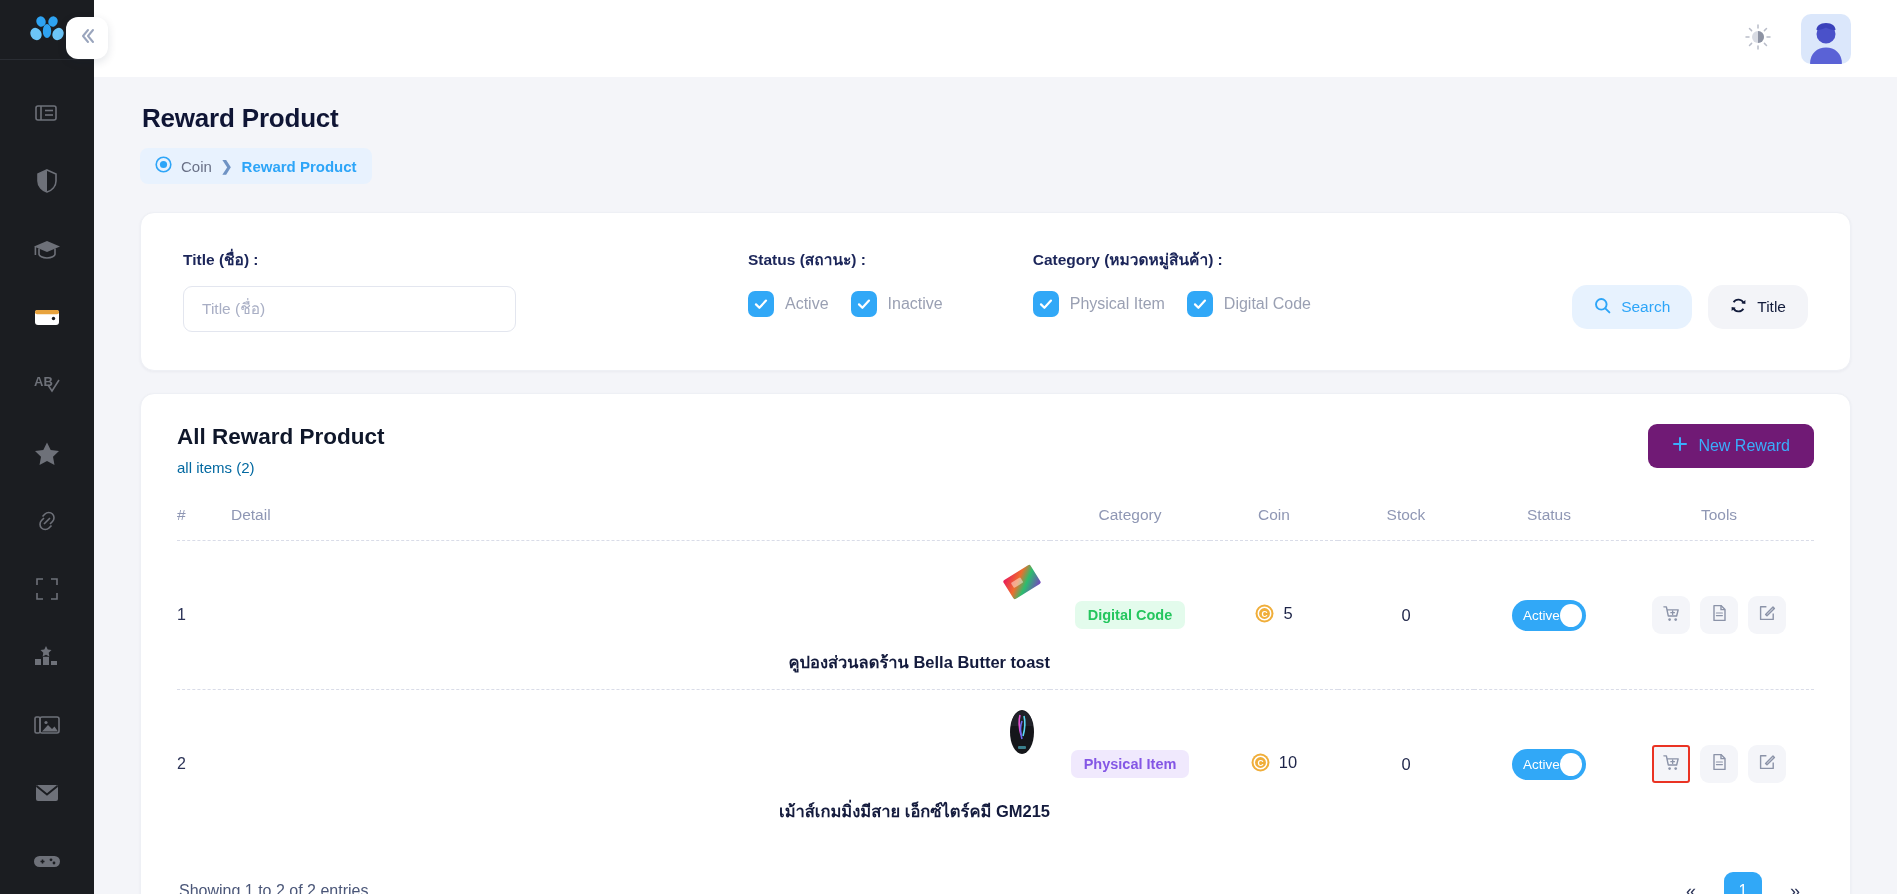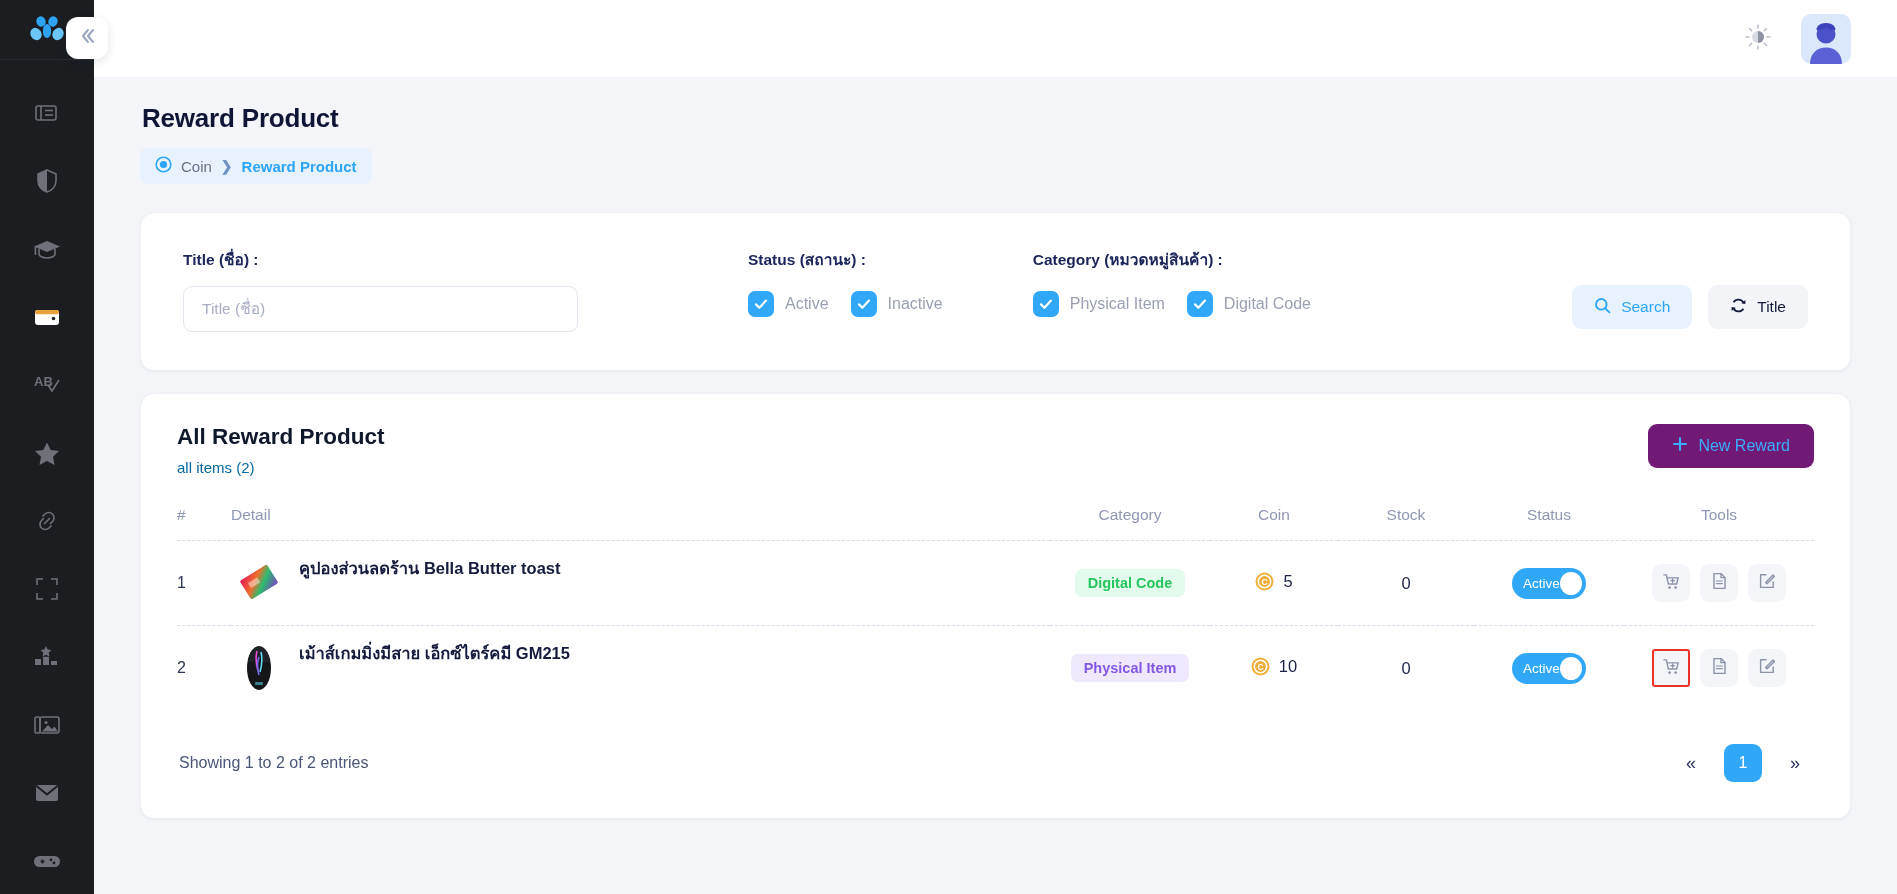--- a/index.html
+++ b/index.html
@@ -78,42 +78,42 @@
     box-shadow: 0 1px 3px rgba(30,40,80,.05);
     border: 1px solid #eef0f5;
   }
 
   
   .filter-card { margin-top: 28px; padding: 34px 42px 38px 42px; display: flex; align-items: flex-start; }
   .f-group { display:flex; flex-direction: column; }
   .f-label { font-size: 15.5px; font-weight: bold; color: #1b2559; margin-bottom: 14px; white-space: nowrap;}
   .f-title { width: 395px; }
   .f-input {
-    width: 395px; height: 46px; border-radius: 9px;
+    width: 333px; height: 46px; border-radius: 9px;
     border: 1px solid #e3e6ef; background: #fff;
     padding: 0 18px; font-size: 15.5px; color: #1b2559;
     font-family: "Liberation Sans", sans-serif;
     outline: none;
   }
   .f-input::placeholder { color: #a8aec4; }
   .f-cat { margin-left: 90px; }
   .f-status { margin-left: 170px; }
   .cb-row { display: flex; align-items: center; gap: 22px; margin-top: 5px; }
   .cb { display: flex; align-items: center; gap: 11px; cursor: pointer; }
   .cb-box {
     width: 26px; height: 26px; border-radius: 7px; background: #31a8f7;
     display: flex; align-items: center; justify-content: center;
     flex: 0 0 26px;
   }
   .cb-box svg { display:block; }
   .cb-text { font-size: 16px; color: #9aa0b3; white-space: nowrap; }
 
   .f-actions { margin-left: auto; display: flex; gap: 16px; align-items: center; padding-top: 38px; }
   .btn {
-    height: 44px; border-radius: 9px; border: none;
+    height: 44px; border-radius: 15px; border: none;
     display: inline-flex; align-items: center; gap: 10px;
     padding: 0 22px; font-size: 15.5px; cursor: pointer;
     font-family: "Liberation Sans", sans-serif;
   }
   .btn-search { background: #e7f2fe; color: #2da5f8; }
   .btn-clear { background: #f3f4f8; color: #111a3a; }
 
   
   .table-card { margin-top: 22px; padding: 30px 36px 10px 36px; }
   .tc-head { display: flex; align-items: flex-start; }
@@ -137,21 +137,21 @@
   .col-num { width: 54px; }
   .col-detail { width: auto; }
   .col-cat { width: 160px; text-align: center !important; }
   .col-coin { width: 128px; text-align: center !important; }
   .col-stock { width: 136px; text-align: center !important; }
   .col-status { width: 150px; text-align: center !important; }
   .col-tools { width: 190px; text-align: center !important; }
   th.col-cat, th.col-coin, th.col-stock, th.col-status, th.col-tools { text-align: center; }
 
   .cell-num { font-size: 16px; color: #2b3357; }
-  .detail-cell { display: flex; align-items: flex-start; gap: 12px; }
+  .detail-cell { display: flex; align-items: flex-end; gap: 38px; flex-direction: column; }
   .thumb { width: 56px; height: 56px; flex: 0 0 56px; display:flex; align-items:center; justify-content:center; }
   .prod-name { font-size: 16.5px; font-weight: bold; color: #141b3d; }
 
   .badge { display:inline-block; border-radius: 7px; padding: 6px 13px; font-size: 14.5px; font-weight: bold; }
   .badge-digital { background: #e3fbec; color: #25c65e; }
   .badge-physical { background: #f0e9fd; color: #8457e5; }
 
   .coin-cell { display: inline-flex; align-items: center; gap: 9px; font-size: 16.5px; color: #1e2549; }
   .coin-ico { width: 19px; height: 19px; flex: 0 0 19px; }
   .stock-val { font-size: 16.5px; color: #1e2549; }

